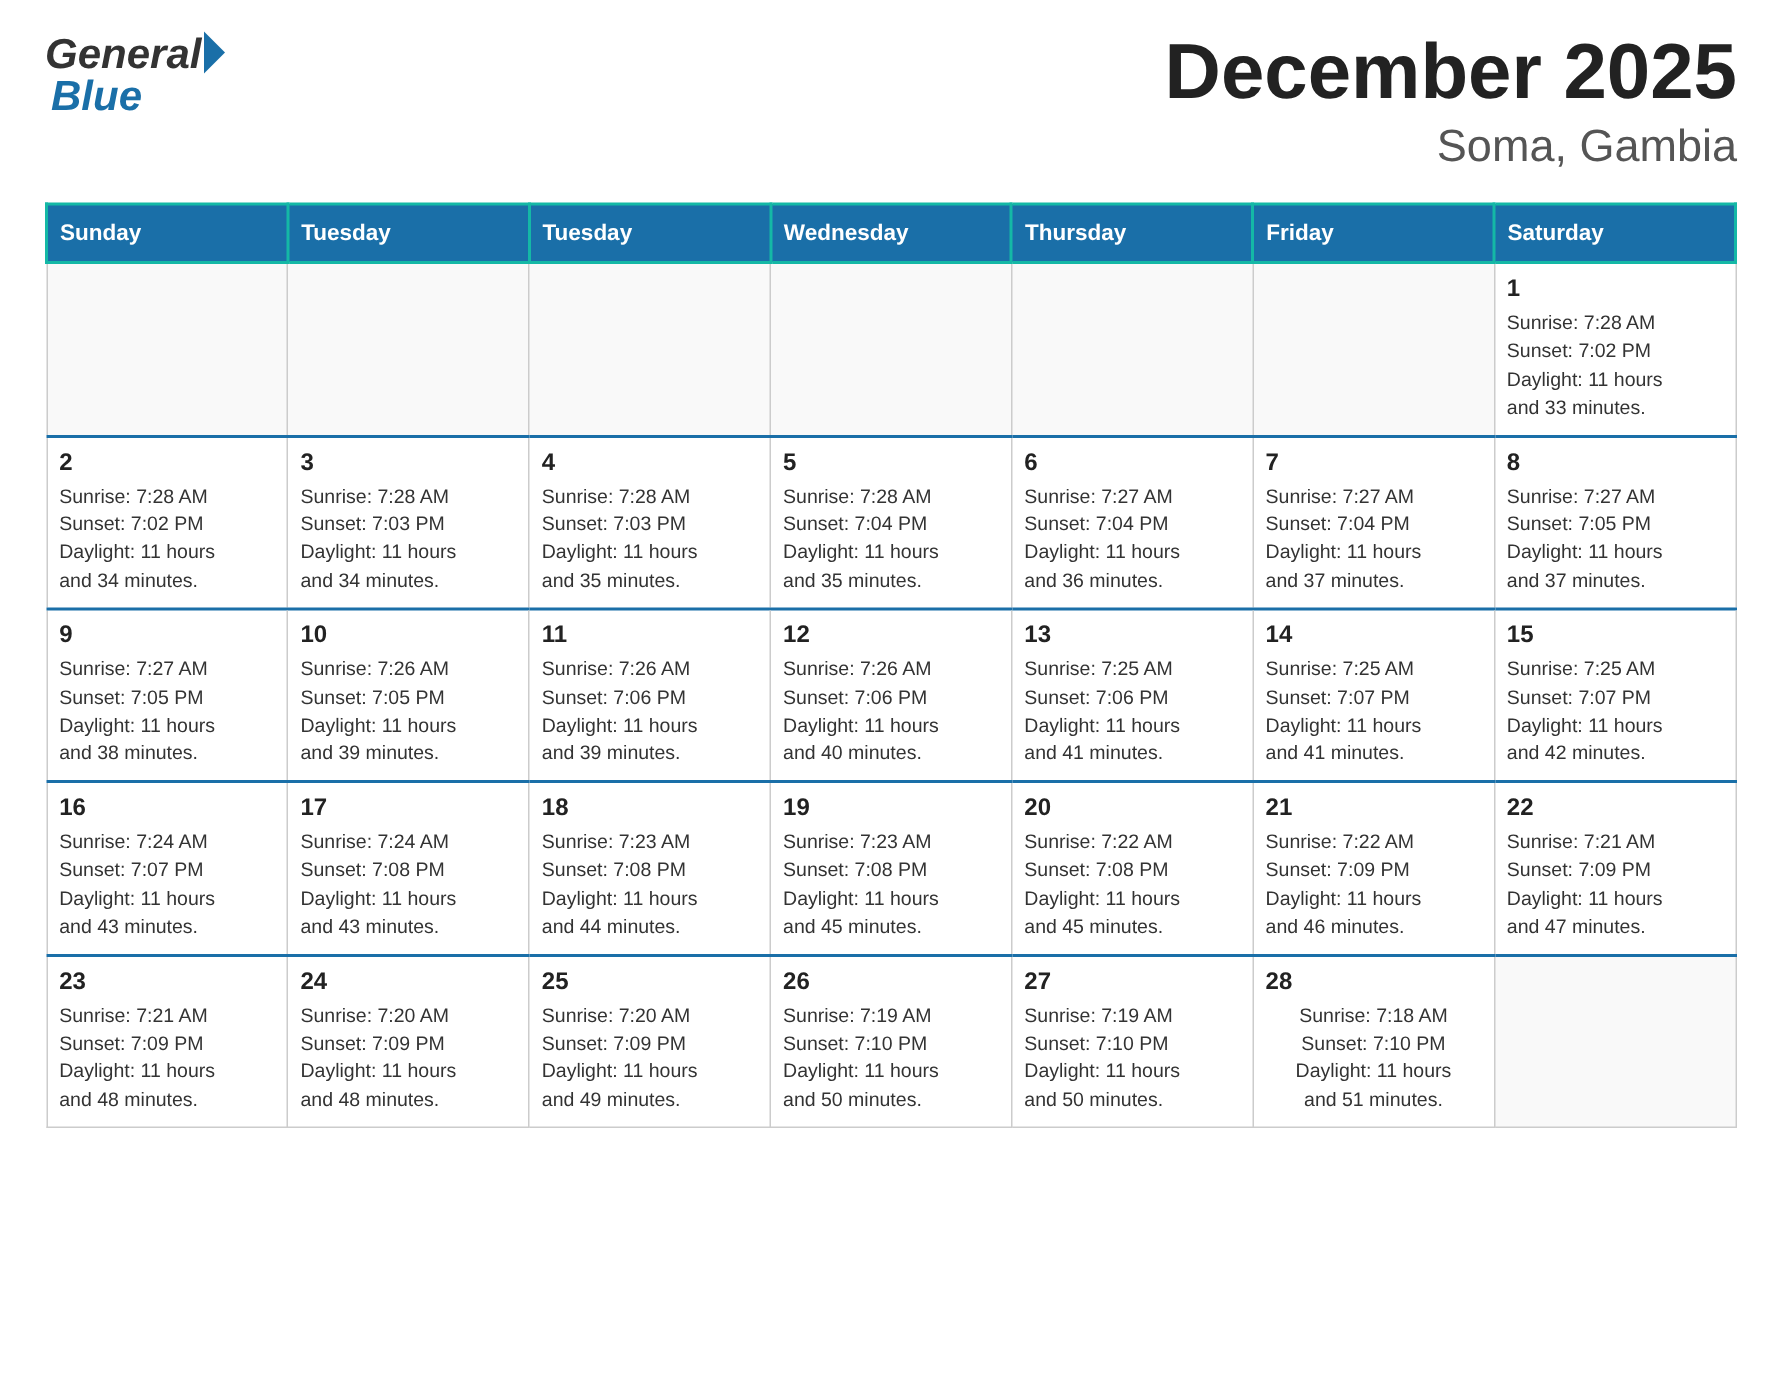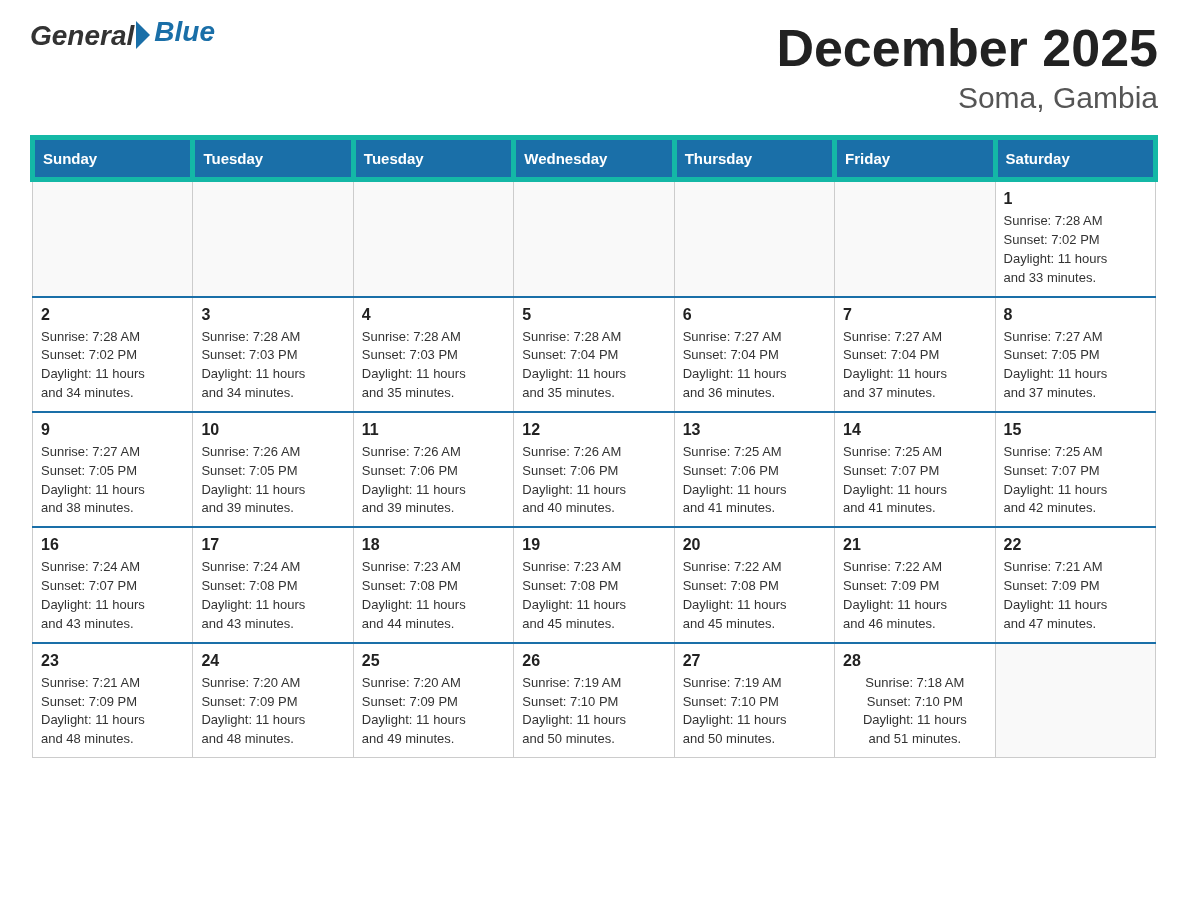--- a/index.html
+++ b/index.html
@@ -36,21 +36,21 @@
       font-size: 28px;
       font-weight: bold;
       color: #1a6fa8;
       font-style: italic;
       display: block;
       margin-top: -4px;
       margin-left: 4px;
     }
     .logo-block {
       display: flex;
-      flex-direction: row;
+      flex-direction: column;
     }
     .logo-top-row {
       display: flex;
       align-items: center;
     }
     .title-block {
       text-align: right;
     }
     .month-title {
       font-size: 52px;
@@ -68,21 +68,21 @@
       border-collapse: collapse;
       table-layout: fixed;
     }
     .calendar th {
       background-color: #1a6fa8;
       color: #fff;
       font-size: 15px;
       font-weight: bold;
       padding: 10px 8px;
       text-align: left;
-      border: 5px solid #14b8a6;
+      border: 2px solid #14b8a6;
     }
     .calendar td {
       vertical-align: top;
       padding: 8px;
       border: 1px solid #ccc;
       height: 110px;
       width: 14.285%;
     }
     .day-number {
       font-size: 16px;

